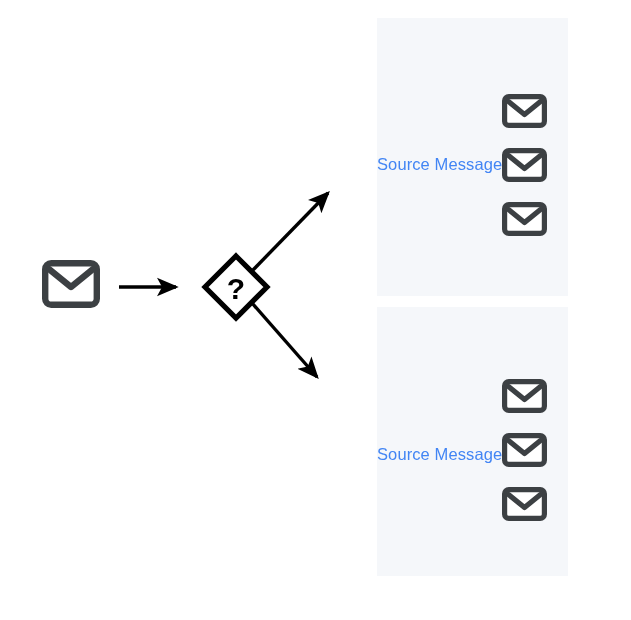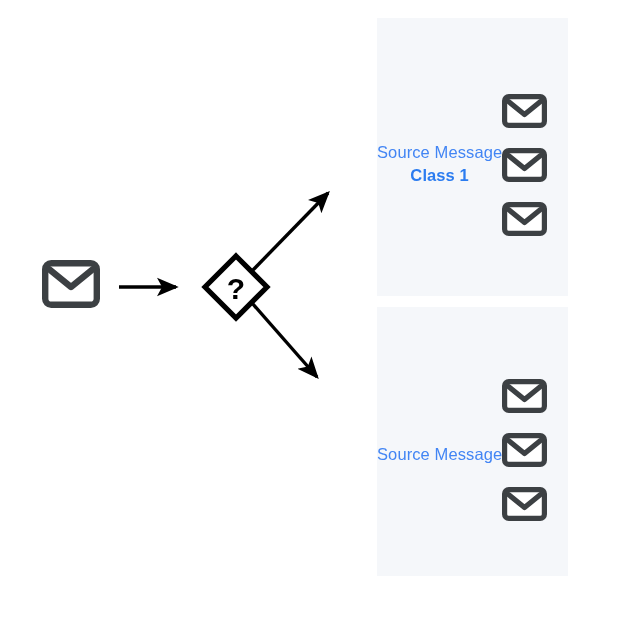--- a/index.html
+++ b/index.html
@@ -140,21 +140,20 @@
   <div id="decision-diamond">
     <svg viewBox="0 0 72 72" width="72" height="72" xmlns="http://www.w3.org/2000/svg">
       <path d="M 36 5 L 67 36 L 36 67 L 5 36 Z" fill="#ffffff" stroke="#000000" stroke-width="5.2" stroke-linejoin="miter"></path>
       <text x="36" y="48" text-anchor="middle" font-family="Liberation Sans, sans-serif" font-size="30" font-weight="700" fill="#000000">?</text>
     </svg>
   </div>
 
   <div class="class-panel" id="panel-class-1">
     <div class="panel-heading">
       <span class="source-label">Source Message</span>
-      <span class="class-label">Class 1</span>
     </div>
     <div class="envelope-stack">
       <svg class="envelope-small" viewBox="0 0 45 34" xmlns="http://www.w3.org/2000/svg">
         <rect x="2.6" y="2.6" width="39.8" height="28.8" rx="4.2" ry="4.2" fill="#ffffff" stroke="#3c4043" stroke-width="5.2"></rect>
         <path d="M 6.5 7.5 L 22.5 20.5 L 38.5 7.5" fill="none" stroke="#3c4043" stroke-width="5.2" stroke-linecap="round" stroke-linejoin="round"></path>
       </svg>
       <svg class="envelope-small" viewBox="0 0 45 34" xmlns="http://www.w3.org/2000/svg">
         <rect x="2.6" y="2.6" width="39.8" height="28.8" rx="4.2" ry="4.2" fill="#ffffff" stroke="#3c4043" stroke-width="5.2"></rect>
         <path d="M 6.5 7.5 L 22.5 20.5 L 38.5 7.5" fill="none" stroke="#3c4043" stroke-width="5.2" stroke-linecap="round" stroke-linejoin="round"></path>
       </svg>

